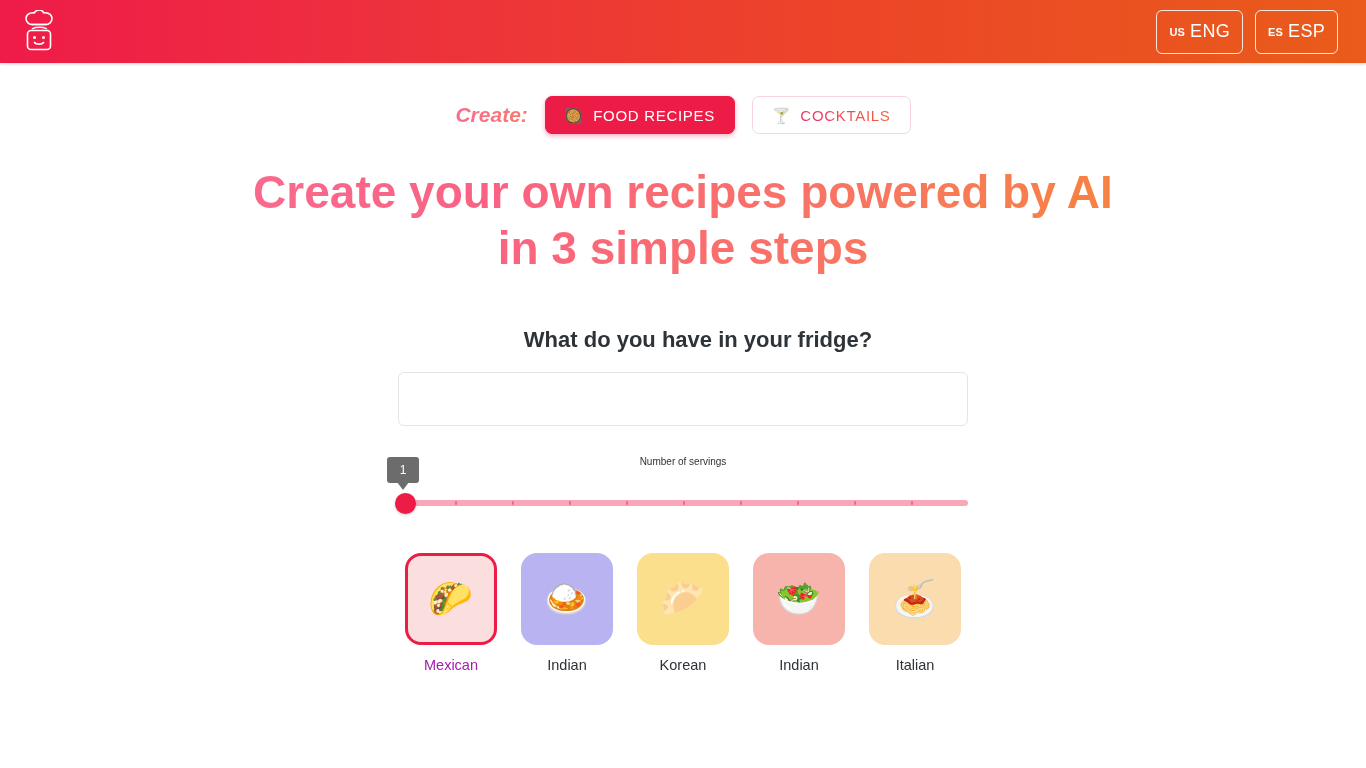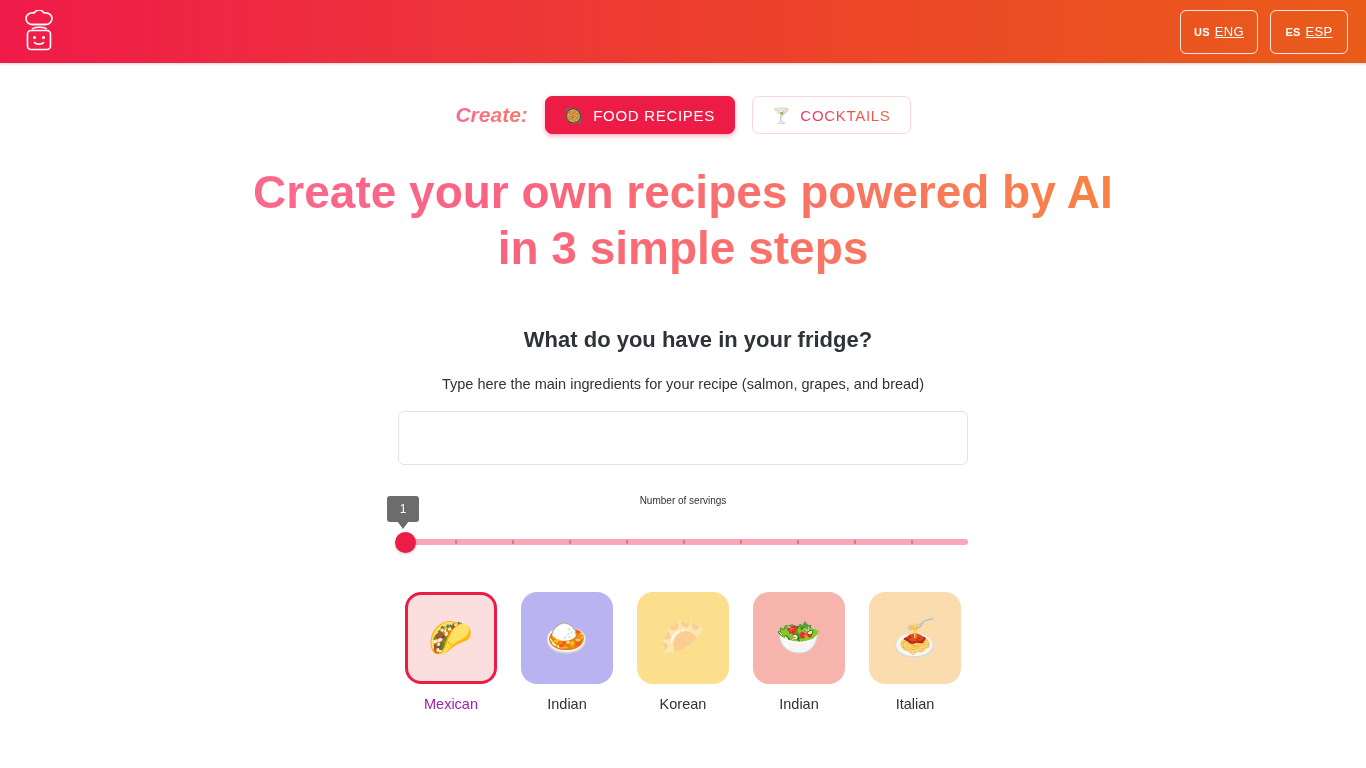--- a/index.html
+++ b/index.html
@@ -14,21 +14,21 @@
 
   
   .header {
     position: relative;
     width: 1366px;
     height: 63px;
     background: linear-gradient(90deg, #ef1b49 0%, #ee2e3f 25%, #ec4429 60%, #e95c1a 100%);
     display: flex;
     align-items: center;
     justify-content: space-between;
-    padding: 0 18px 0 16px;
+    padding: 0 28px 0 16px;
     box-shadow: 0 1px 3px rgba(0,0,0,0.18);
   }
 
   .logo-wrap {
     width: 44px;
     height: 50px;
     display: flex;
     align-items: center;
     justify-content: center;
   }
@@ -53,24 +53,23 @@
     cursor: pointer;
     padding: 0 12px;
   }
   .lang-code {
     font-size: 11px;
     font-weight: 700;
     letter-spacing: 0.2px;
     text-transform: uppercase;
   }
   .lang-label {
-    font-size: 13px;
+    font-size: 18px;
     font-weight: 400;
     letter-spacing: 0.3px;
-    text-decoration: underline;
   }
 
   
   .create-row {
     margin-top: 33px;
     display: flex;
     align-items: center;
     justify-content: center;
     gap: 17px;
   }
@@ -332,21 +331,20 @@
   <button class="tab-btn inactive">
     <span class="tab-emoji">🍸</span>
     <span class="tab-text">COCKTAILS</span>
   </button>
 </div>
 
 <h1 class="headline">Create your own recipes powered by AI in 3 simple steps</h1>
 
 <div class="form-area">
   <h2 class="fridge-title">What do you have in your fridge?</h2>
-  <p class="fridge-sub">Type here the main ingredients for your recipe (salmon, grapes, and bread)</p>
 
   <textarea class="ingredients-input" placeholder="" style=""></textarea>
 
   <div class="slider-block">
     <div class="slider-caption">Number of servings</div>
 
     <div class="slider-track-wrap">
       <div class="slider-rail"></div>
       <div class="slider-ticks" id="slider-ticks">
           <div class="slider-tick" style="left: 10%;"></div>

